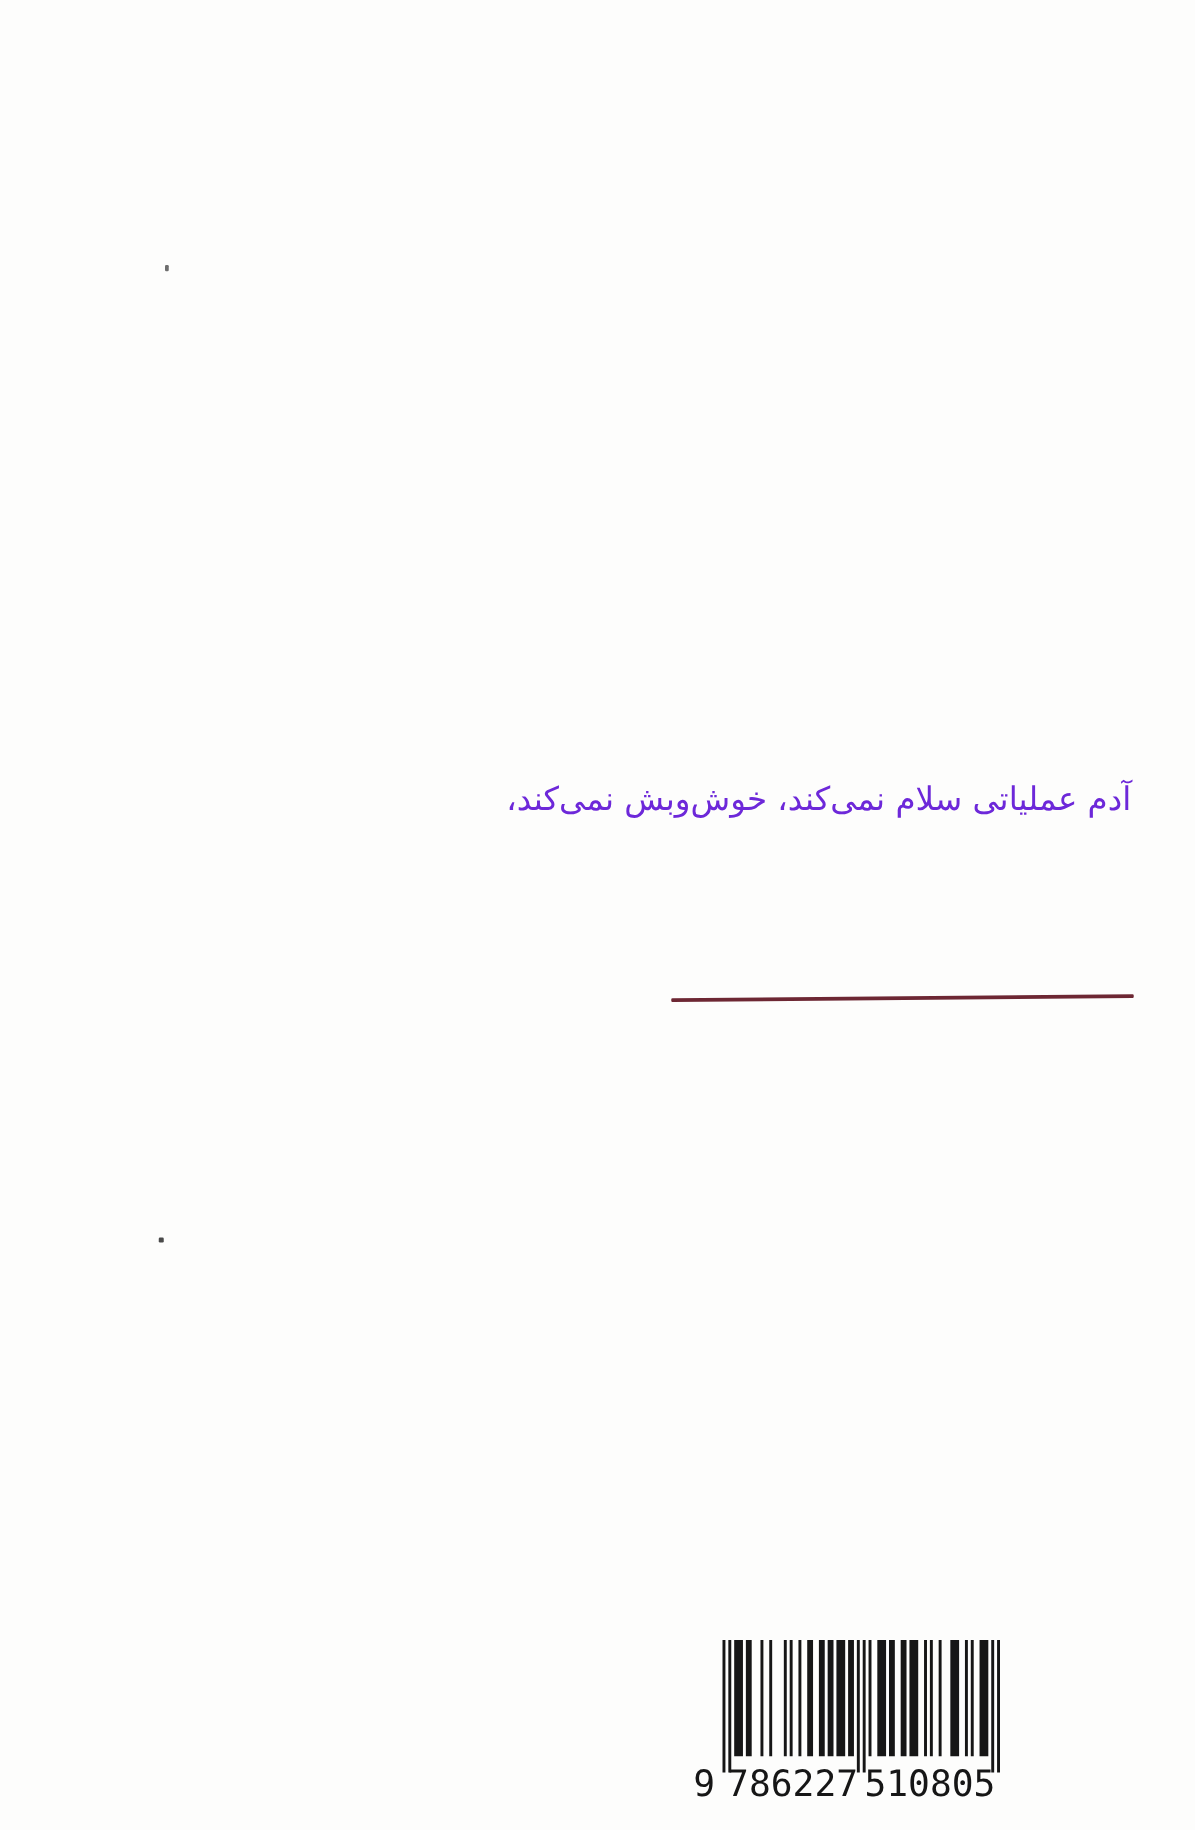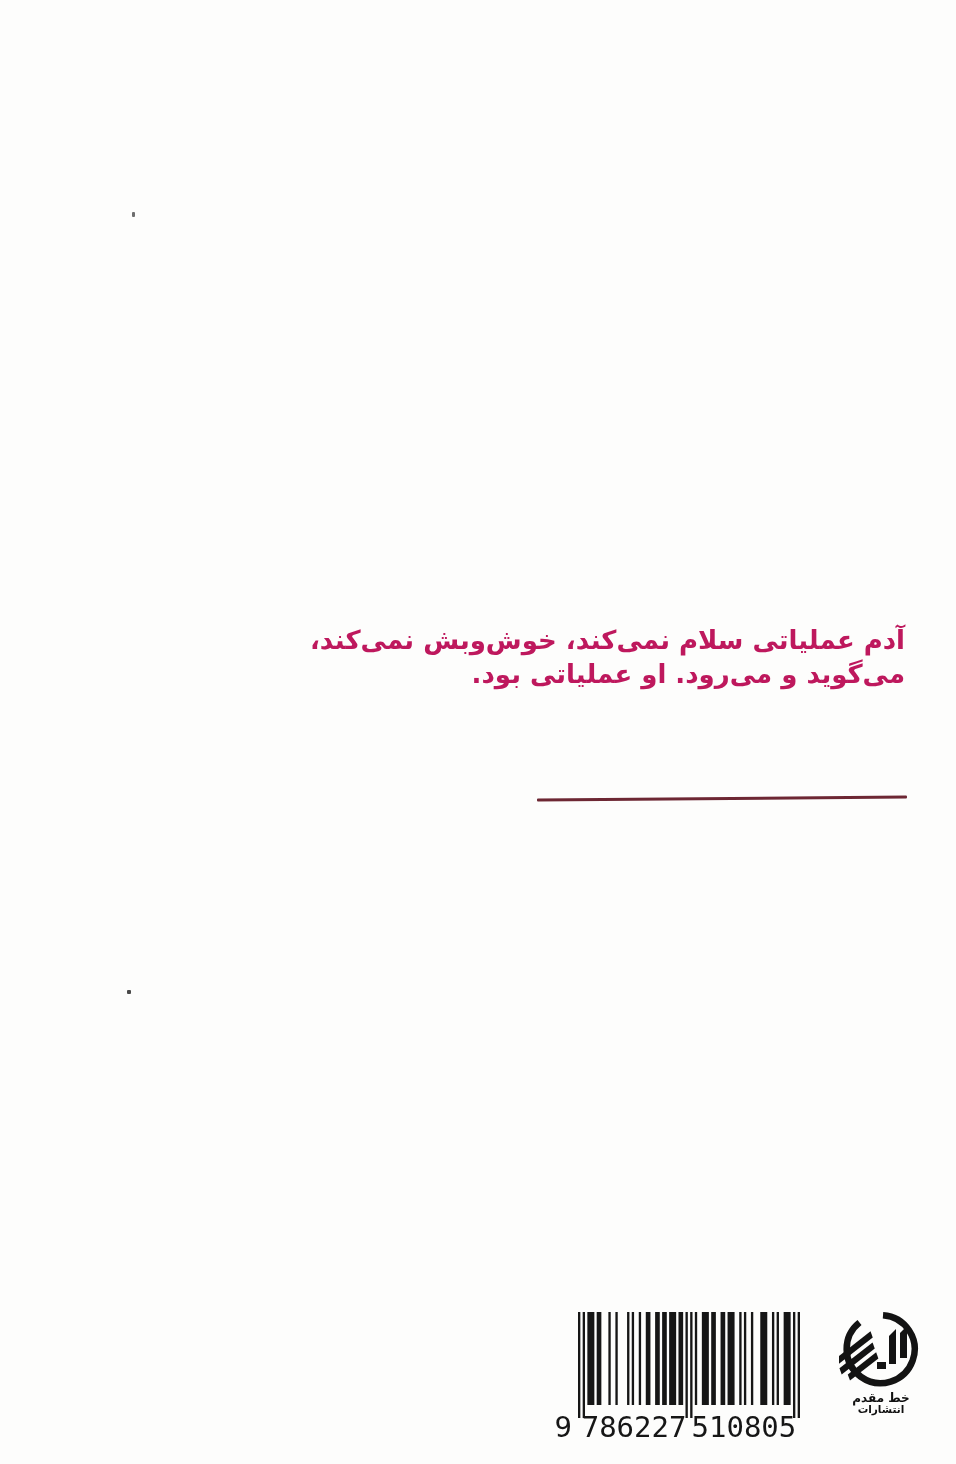--- a/index.html
+++ b/index.html
@@ -16,24 +16,24 @@
     overflow:hidden;
   }
   
   .blurb{
     position:absolute;
     top:624px;
     right:51px;
     width:640px;
     direction:rtl;
     text-align:right;
-    color:#be185d;
+    color:#6d28d9;
     font-size:26px;
     line-height:33.6px;
-    font-weight:700;
+    font-weight:400;
     letter-spacing:0;
   }
   .blurb .line{white-space:nowrap;}
   .underline{
     position:absolute;
     top:797px;
     left:537px;
     width:370px;
     height:3px;
     background:#6d2733;
@@ -78,21 +78,20 @@
 </head>
 <body>
 
 <div class="page">
 
   <div class="speck s1"></div>
   <div class="speck s2"></div>
 
   <div class="blurb">
     <div class="line">آدم عملیاتی سلام نمی‌کند، خوش‌وبش نمی‌کند،</div>
-    <div class="line">می‌گوید و می‌رود. او عملیاتی بود.</div>
   </div>
   <div class="underline"></div>
 
   <div class="barcode-wrap">
     <svg id="barcode-svg" width="262" height="132" viewBox="0 0 262 132">
         <rect x="28.00" y="2" width="2.34" height="106" fill="#161616"></rect>
         <rect x="32.67" y="2" width="2.34" height="106" fill="#161616"></rect>
         <rect x="37.35" y="2" width="7.01" height="93" fill="#161616"></rect>
         <rect x="46.69" y="2" width="4.67" height="93" fill="#161616"></rect>
         <rect x="58.38" y="2" width="2.34" height="93" fill="#161616"></rect>
@@ -120,34 +119,14 @@
         <rect x="226.63" y="2" width="2.34" height="93" fill="#161616"></rect>
         <rect x="233.64" y="2" width="7.01" height="93" fill="#161616"></rect>
         <rect x="242.99" y="2" width="2.34" height="106" fill="#161616"></rect>
         <rect x="247.66" y="2" width="2.34" height="106" fill="#161616"></rect>
         <text x="22" y="127" text-anchor="end" font-family="&quot;DejaVu Sans Mono&quot;, monospace" font-size="29" fill="#161616">9</text>
         <text x="84.08421052631579" y="127" text-anchor="middle" font-family="&quot;DejaVu Sans Mono&quot;, monospace" font-size="29" fill="#161616">786227</text>
         <text x="193.9157894736842" y="127" text-anchor="middle" font-family="&quot;DejaVu Sans Mono&quot;, monospace" font-size="29" fill="#161616">510805</text>
       </svg>
   </div>
 
-  <div class="logo-wrap">
-    <svg class="logo-mark" width="84" height="84" viewBox="0 0 84 84">
-
-      <path d="M 20.5 16.5 A 34 34 0 1 0 44 9.2" fill="none" stroke="#131313" stroke-width="6.5"></path>
-
-      <g transform="rotate(-38 43 43)">
-        <rect x="2" y="22" width="50" height="6.2" fill="#131313" transform="skewX(-18)"></rect>
-        <rect x="8" y="32" width="42" height="6.2" fill="#131313" transform="skewX(-18)"></rect>
-        <rect x="14" y="42" width="36" height="6.2" fill="#131313" transform="skewX(-18)"></rect>
-      </g>
-
-      <polygon points="50,30 57,23 57,58 50,58" fill="#131313"></polygon>
-      <polygon points="61,27 68,20 68,52 61,52" fill="#131313"></polygon>
-      <rect x="38" y="56" width="9" height="7" fill="#131313"></rect>
-    </svg>
-    <div class="logo-text">
-      <div class="t1">خط مقدم</div>
-      <div class="t2">انتشارات</div>
-    </div>
-  </div>
 
 </div>
 
 </body></html>

